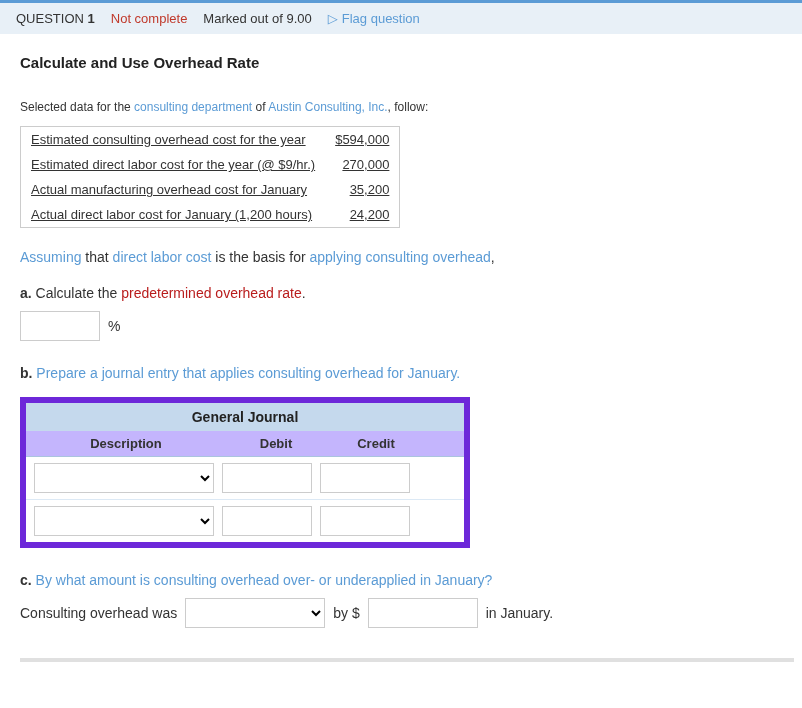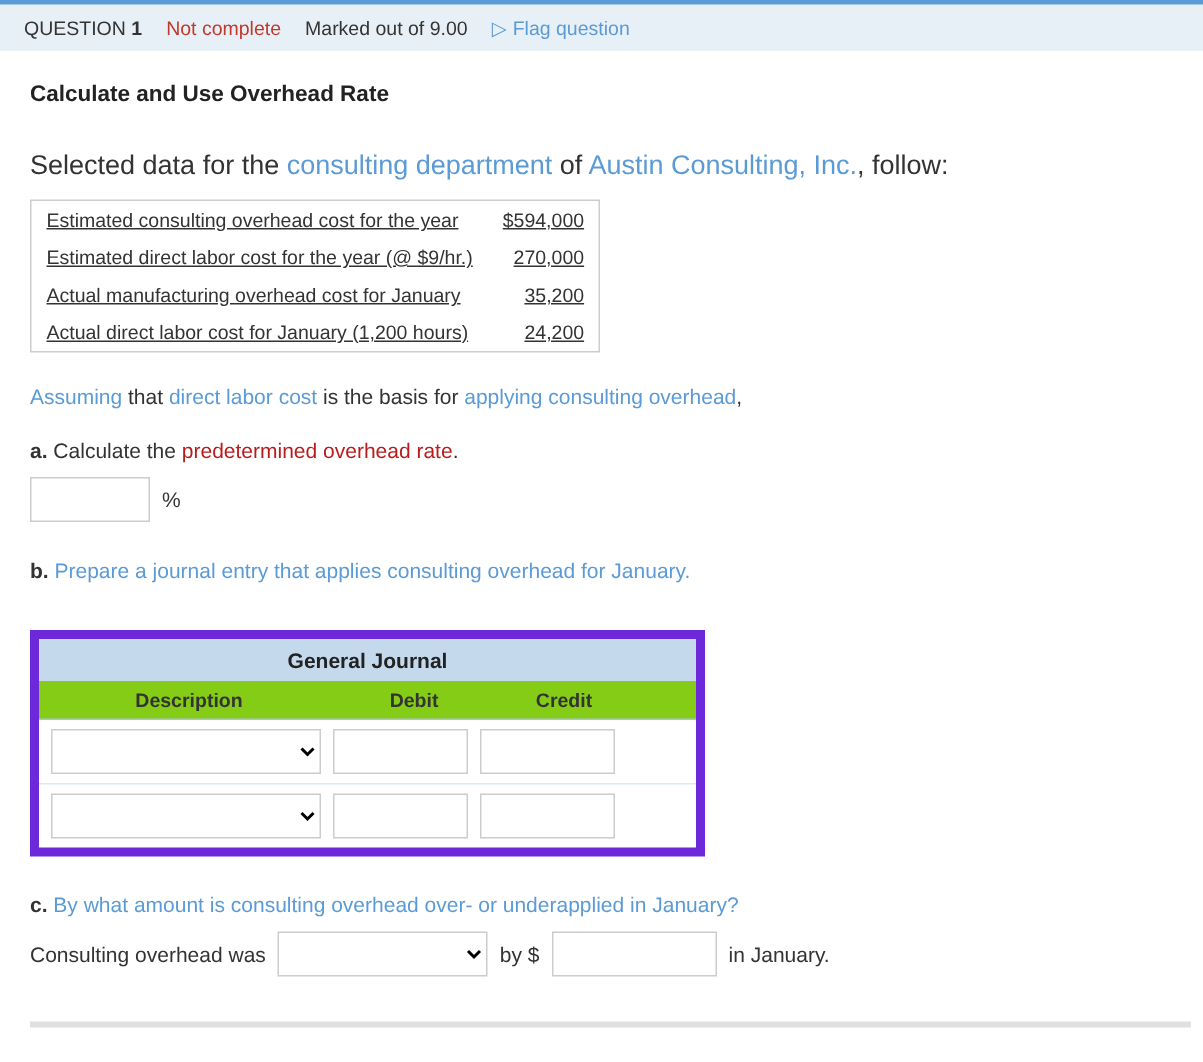--- a/index.html
+++ b/index.html
@@ -53,21 +53,21 @@
     }
 
     .question-title {
       font-weight: bold;
       font-size: 15px;
       margin-bottom: 10px;
       color: #222;
     }
 
     .question-intro {
-      font-size: 18px;
+      font-size: 12px;
       margin-bottom: 12px;
       color: #333;
       margin-top: 29px;
     }
 
     .question-intro span.highlight {
       color: #5b9bd5;
     }
 
     .data-table {
@@ -128,21 +128,21 @@
     .input-small {
       width: 80px;
       height: 30px;
       border: 1px solid #ccc;
       padding: 4px 6px;
       font-size: 14px;
     }
 
     .part-b-label {
       font-size: 14px;
-      margin-bottom: 32px;
+      margin-bottom: 16px;
       color: #333;
     }
 
     .part-b-label span.blue {
       color: #5b9bd5;
     }
 
     .general-journal {
       border: 6px solid #6d28d9;
       margin-bottom: 24px;
@@ -154,21 +154,21 @@
       background: #c5d9ed;
       text-align: center;
       font-weight: bold;
       padding: 6px 10px;
       font-size: 14px;
       color: #222;
     }
 
     .journal-col-headers {
       display: flex;
-      background: #84cc16;
+      background: #c4b5fd;
       padding: 5px 0;
       border-bottom: 1px solid #aac4de;
     }
 
     .journal-col-desc {
       flex: 0 0 200px;
       text-align: center;
       font-weight: bold;
       font-size: 13px;
     }

